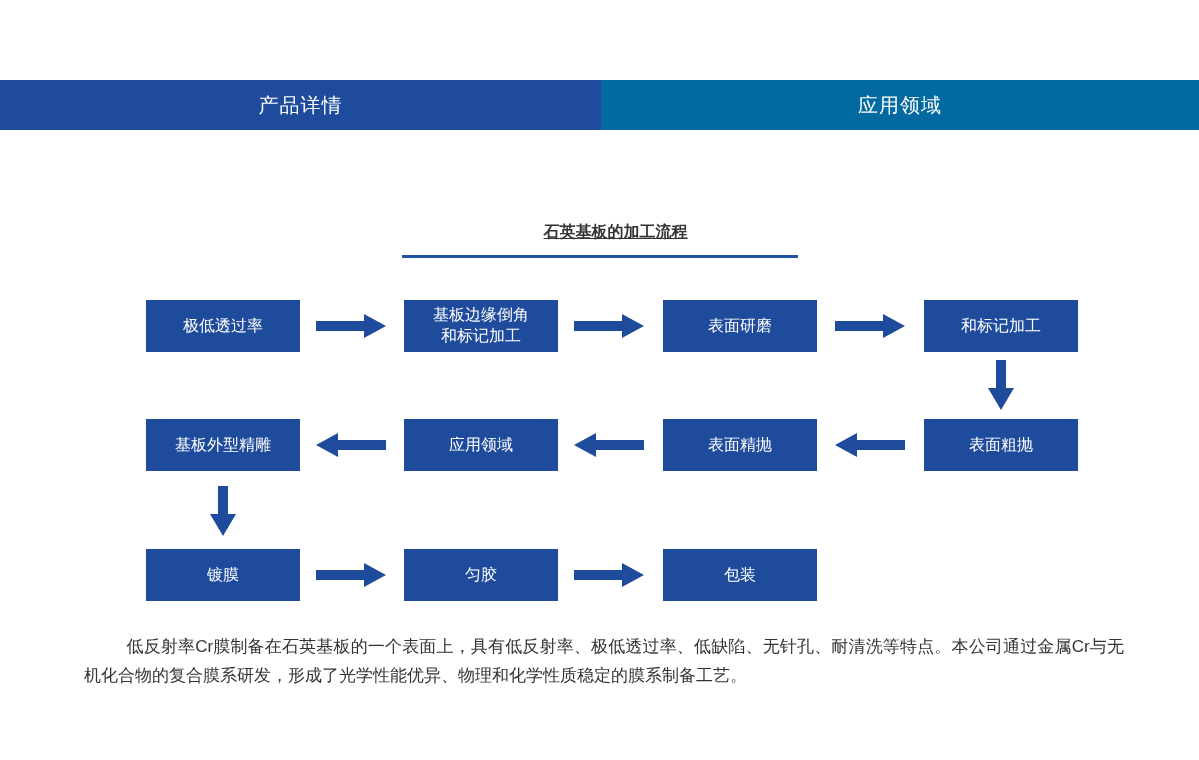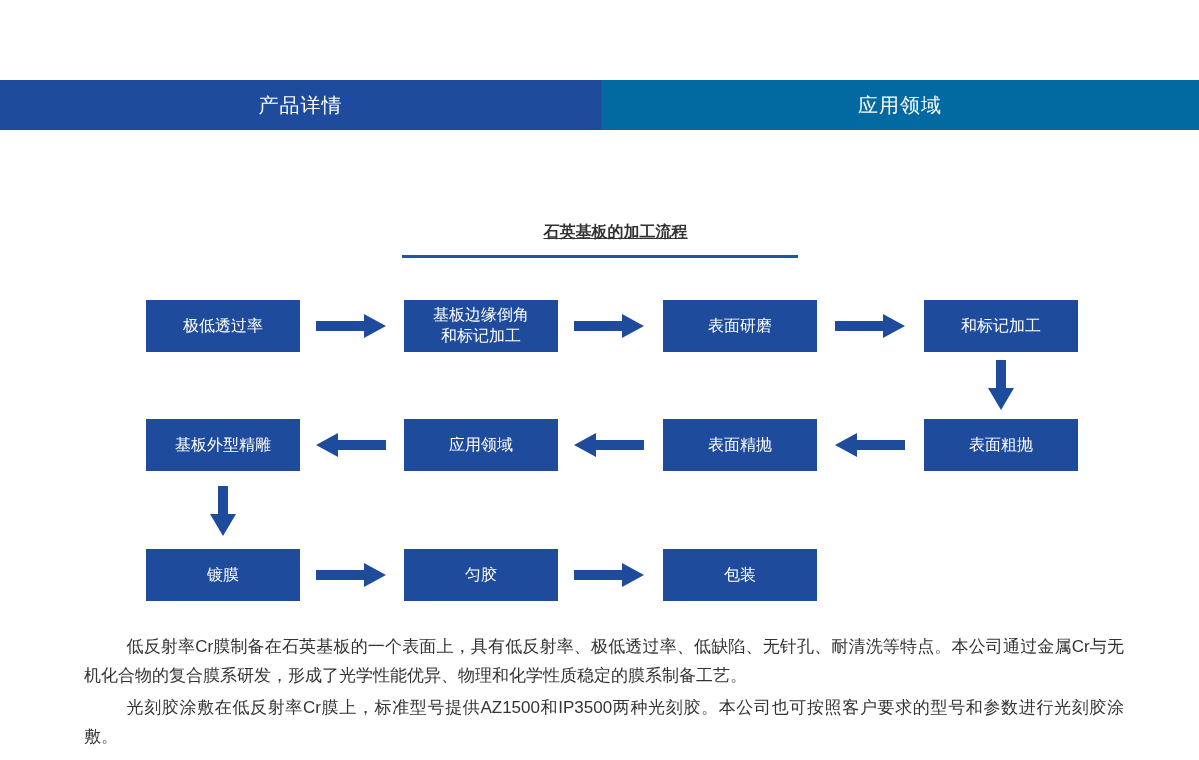--- a/index.html
+++ b/index.html
@@ -129,14 +129,13 @@
     </svg>
   </span>
 <span class="arrow ar5">
     <svg width="70" height="24" viewBox="0 0 70 24">
       <path d="M0,7 H48 V0 L70,12 L48,24 V17 H0 Z" fill="#1e4b9b"></path>
     </svg>
   </span>
 
 <div class="content">
   <p>低反射率Cr膜制备在石英基板的一个表面上，具有低反射率、极低透过率、低缺陷、无针孔、耐清洗等特点。本公司通过金属Cr与无机化合物的复合膜系研发，形成了光学性能优异、物理和化学性质稳定的膜系制备工艺。</p>
-  <p>光刻胶涂敷在低反射率Cr膜上，标准型号提供AZ1500和IP3500两种光刻胶。本公司也可按照客户要求的型号和参数进行光刻胶涂敷。</p>
 </div>
 
 </body></html>

